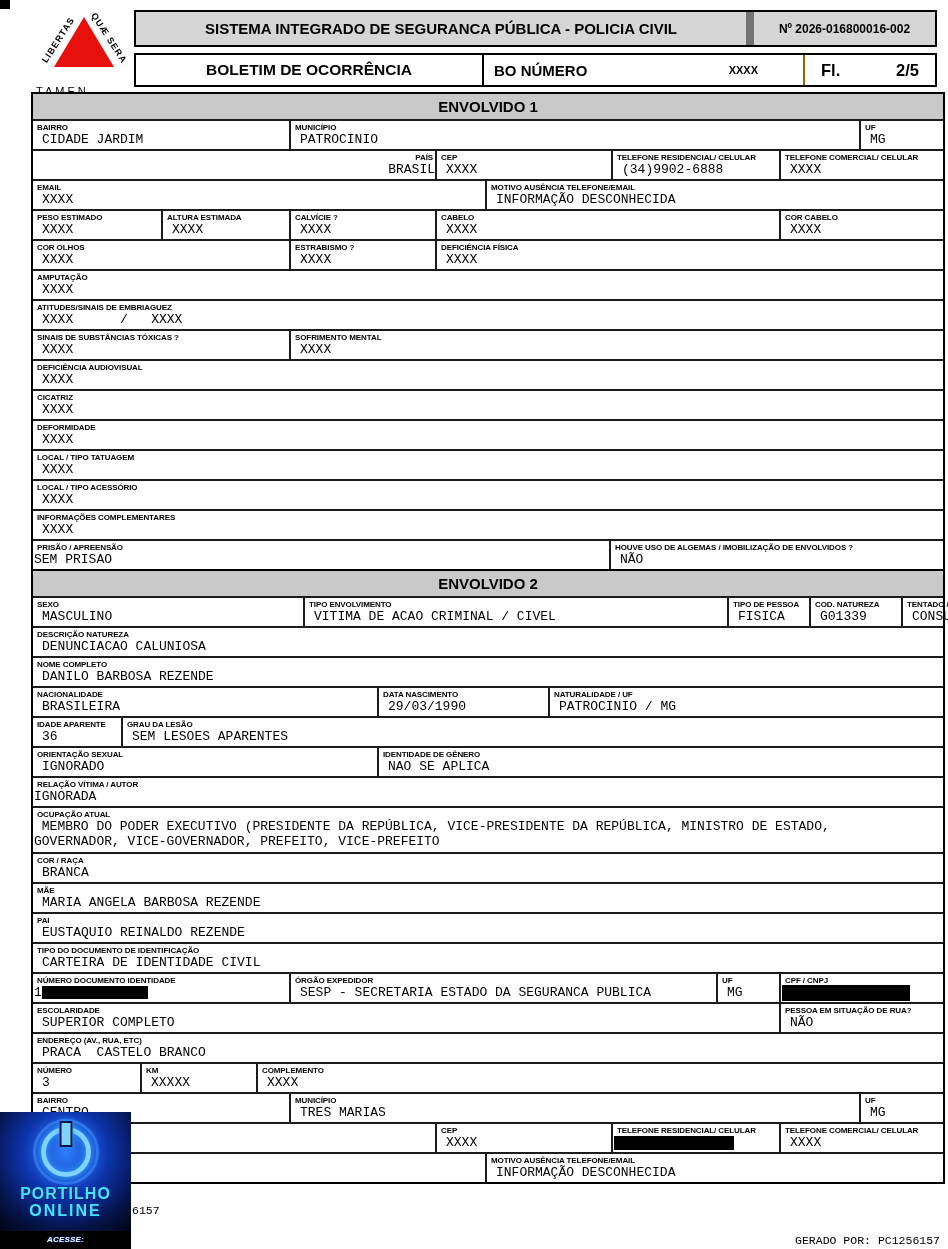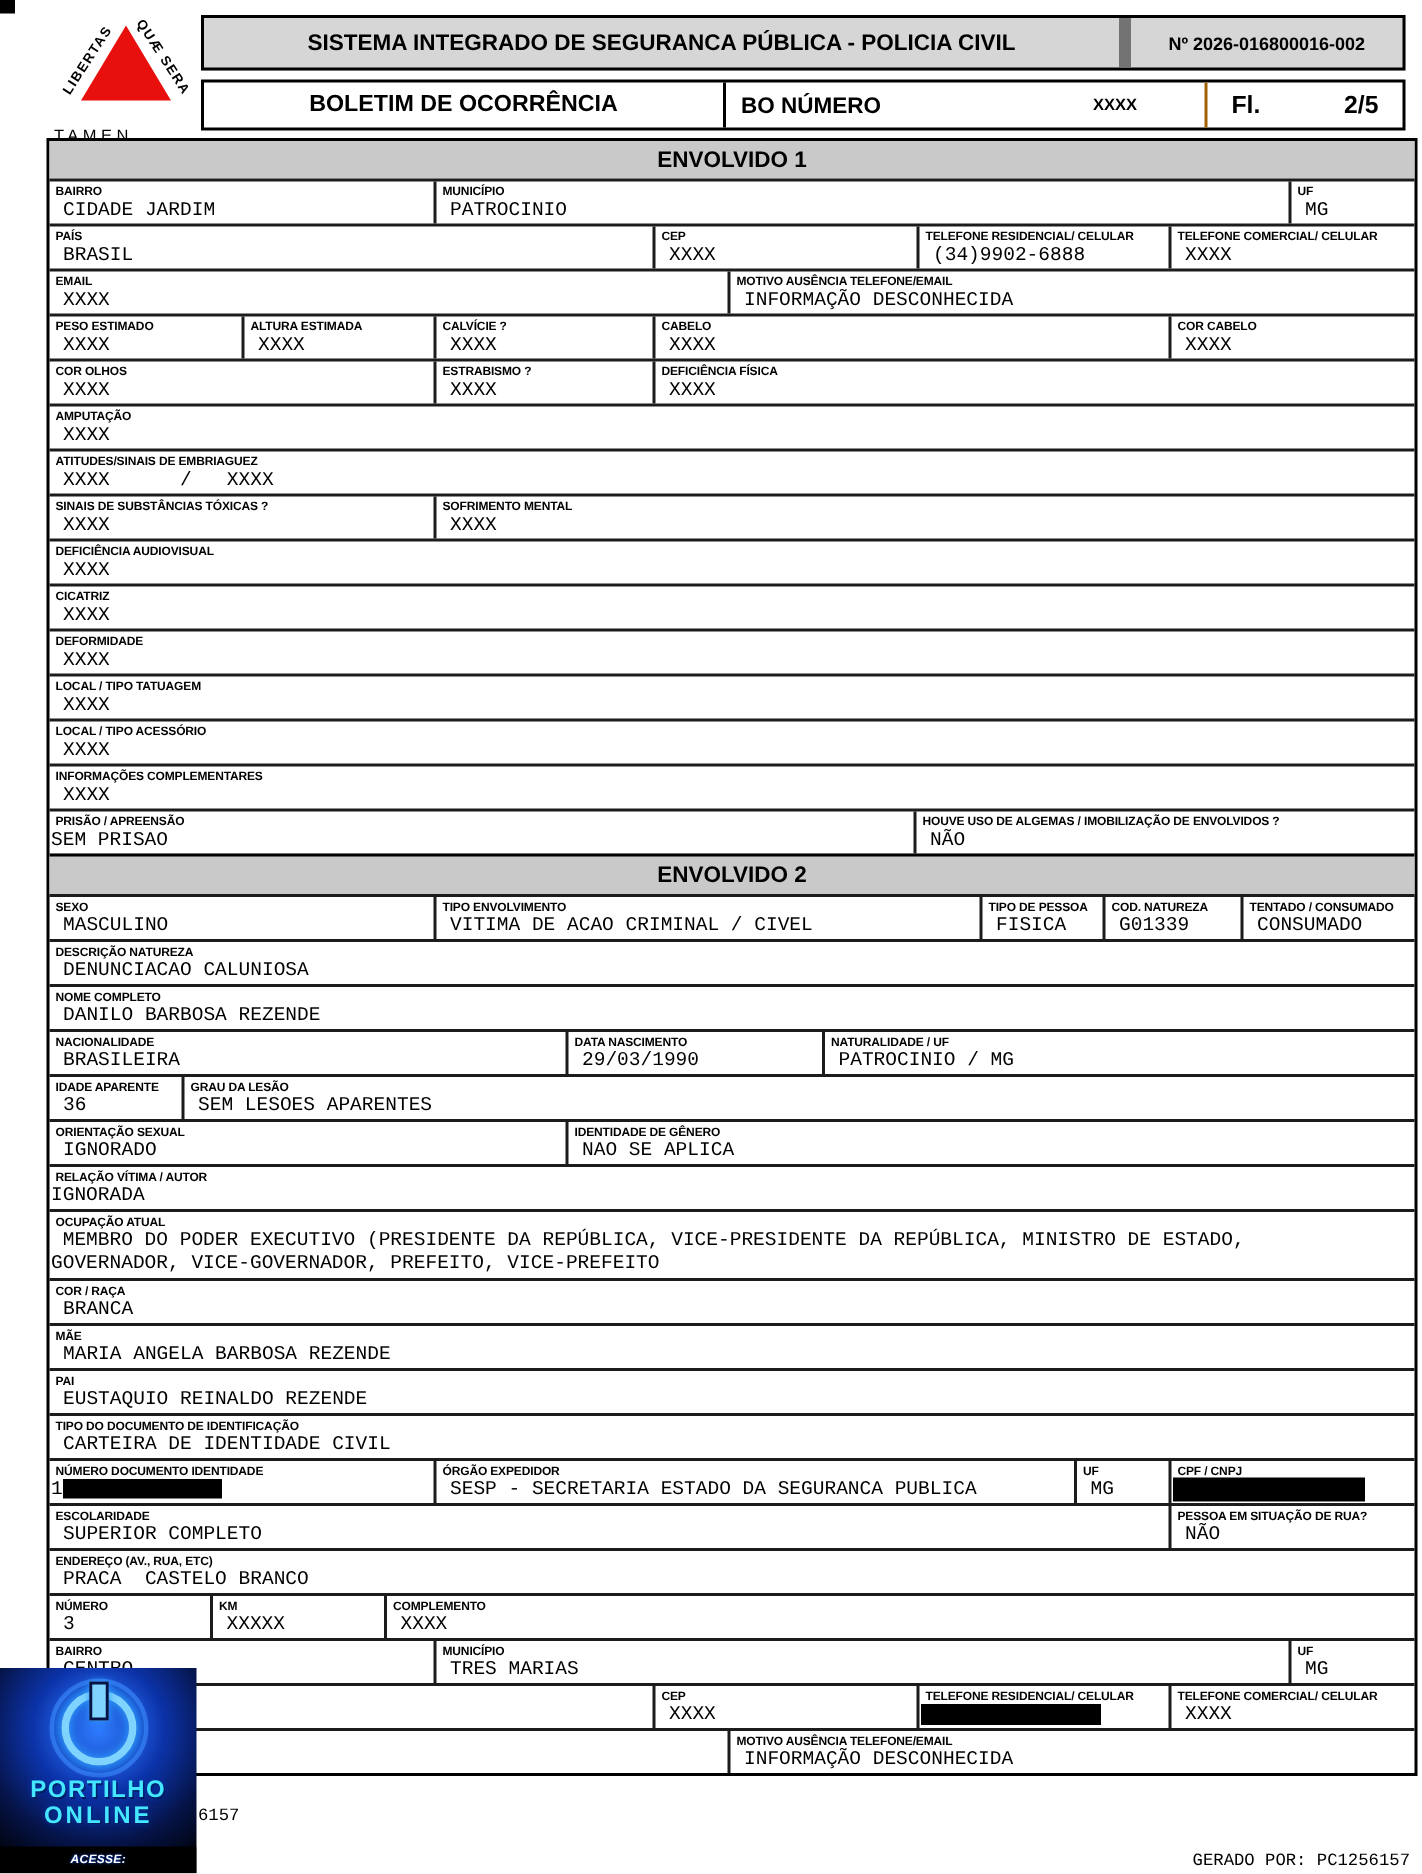--- a/index.html
+++ b/index.html
@@ -122,21 +122,21 @@
         <div class="cell" style="width: 570px;">
           <div class="lbl">MUNICÍPIO</div>
           <div class="val">PATROCINIO</div>
         </div>
         <div class="cell" style="width: 84px;">
           <div class="lbl">UF</div>
           <div class="val">MG</div>
         </div>
       </div>
       <div class="frow">
-        <div class="cell" style="width: 402px;">
+        <div class="cell" style="width: 402px; text-align: right;">
           <div class="lbl">PAÍS</div>
           <div class="val">BRASIL</div>
         </div>
         <div class="cell" style="width: 176px;">
           <div class="lbl">CEP</div>
           <div class="val">XXXX</div>
         </div>
         <div class="cell" style="width: 168px;">
           <div class="lbl">TELEFONE RESIDENCIAL/ CELULAR</div>
           <div class="val">(34)9902-6888</div>
@@ -259,21 +259,21 @@
           <div class="lbl">HOUVE USO DE ALGEMAS / IMOBILIZAÇÃO DE ENVOLVIDOS ?</div>
           <div class="val">NÃO</div>
         </div>
       </div>
       <div class="sec-hd">ENVOLVIDO 2</div>
       <div class="frow">
         <div class="cell" style="width: 256px;">
           <div class="lbl">SEXO</div>
           <div class="val">MASCULINO</div>
         </div>
-        <div class="cell" style="width: 364px;">
+        <div class="cell" style="width: 424px; margin-left: 14px;">
           <div class="lbl">TIPO ENVOLVIMENTO</div>
           <div class="val">VITIMA DE ACAO CRIMINAL / CIVEL</div>
         </div>
         <div class="cell" style="width: 82px;">
           <div class="lbl">TIPO DE PESSOA</div>
           <div class="val">FISICA</div>
         </div>
         <div class="cell" style="width: 92px;">
           <div class="lbl">COD. NATUREZA</div>
           <div class="val">G01339</div>

